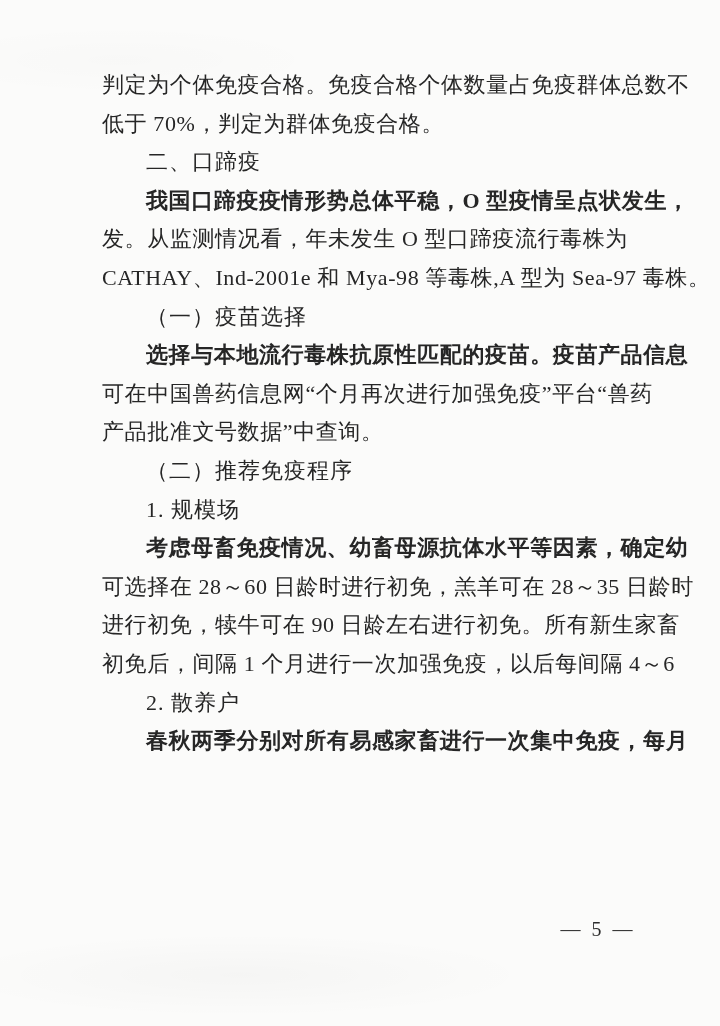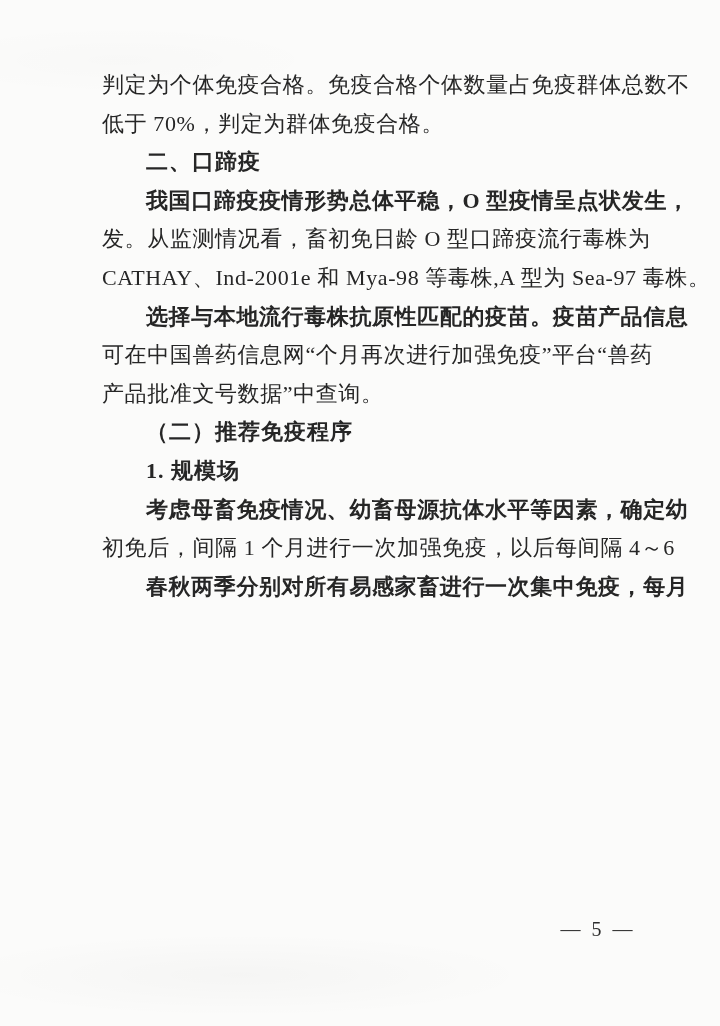--- a/index.html
+++ b/index.html
@@ -27,21 +27,21 @@
   }
   .line {
     font-size: 22px;
     line-height: 38.6px;
     letter-spacing: 0.6px;
     white-space: nowrap;
   }
   .body-indent { text-indent: 2em; font-weight: bold; }
   .heading {
     text-indent: 2em;
-    font-weight: 700;
+    font-weight: 400;
     letter-spacing: 1px;
   }
   .page-number {
     position: absolute;
     top: 918px;
     left: 556px;
     width: 84px;
     text-align: center;
     font-size: 20px;
     letter-spacing: 3px;
@@ -50,26 +50,30 @@
 </style>
 </head>
 <body>
 
 <div class="page">
   <div class="content">
       <div class="line body">判定为个体免疫合格。免疫合格个体数量占免疫群体总数不</div>
       <div class="line body">低于 70%，判定为群体免疫合格。</div>
       <div class="line heading">二、口蹄疫</div>
       <div class="line body-indent">我国口蹄疫疫情形势总体平稳，O 型疫情呈点状发生，</div>
-      <div class="line body">发。从监测情况看，畜初免日龄 O 型口蹄疫流行毒株为</div>
+      <div class="line body">发。从监测情况看，年未发生 O 型口蹄疫流行毒株为</div>
       <div class="line body">CATHAY、Ind-2001e 和 Mya-98 等毒株,A 型为 Sea-97 毒株。</div>
+      <div class="line heading">（一）疫苗选择</div>
       <div class="line body-indent">选择与本地流行毒株抗原性匹配的疫苗。疫苗产品信息</div>
       <div class="line body">可在中国兽药信息网“个月再次进行加强免疫”平台“兽药</div>
       <div class="line body">产品批准文号数据”中查询。</div>
       <div class="line heading">（二）推荐免疫程序</div>
       <div class="line heading">1. 规模场</div>
       <div class="line body-indent">考虑母畜免疫情况、幼畜母源抗体水平等因素，确定幼</div>
+      <div class="line body">可选择在 28～60 日龄时进行初免，羔羊可在 28～35 日龄时</div>
+      <div class="line body">进行初免，犊牛可在 90 日龄左右进行初免。所有新生家畜</div>
       <div class="line body">初免后，间隔 1 个月进行一次加强免疫，以后每间隔 4～6</div>
+      <div class="line heading">2. 散养户</div>
       <div class="line body-indent">春秋两季分别对所有易感家畜进行一次集中免疫，每月</div>
     </div>
 
   <div class="page-number">— 5 —</div>
 </div>
 
 </body></html>

